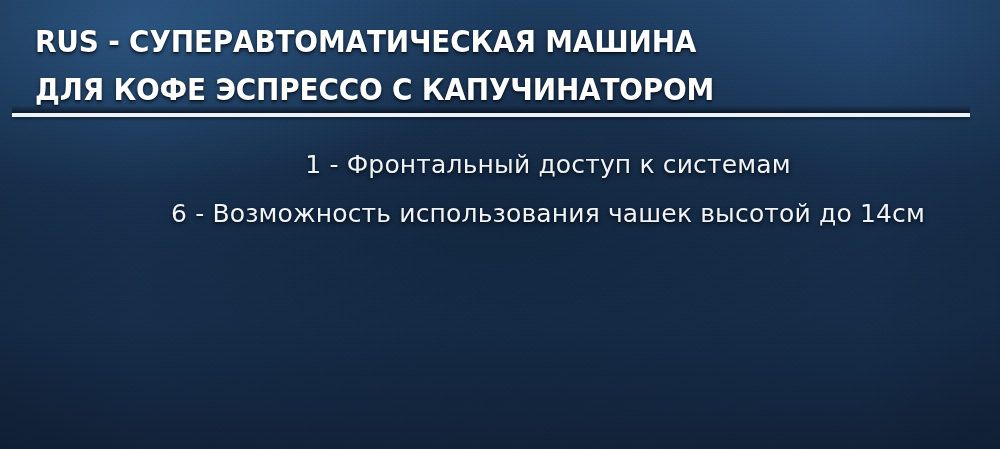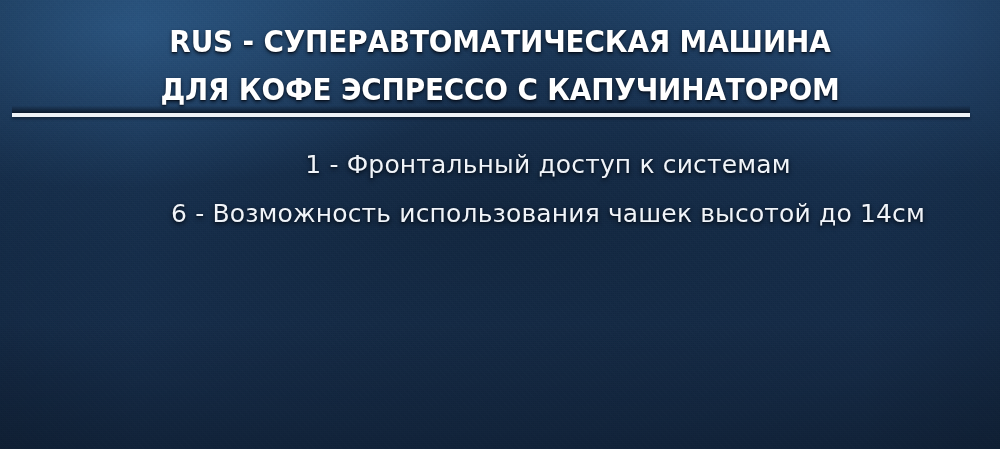--- a/index.html
+++ b/index.html
@@ -53,21 +53,21 @@
     width: 100%;
     height: 100%;
   }
 
   
   .heading {
     position: absolute;
     left: 0;
     top: 18px;
     width: 100%;
-    text-align: center;
+    text-align: left;
   }
 
   .heading-line {
     display: block;
     color: #ffffff;
     font-family: "DejaVu Sans", "Liberation Sans", sans-serif;
     font-weight: 700;
     font-size: 30px;
     line-height: 48px;
     letter-spacing: -0.2px;

